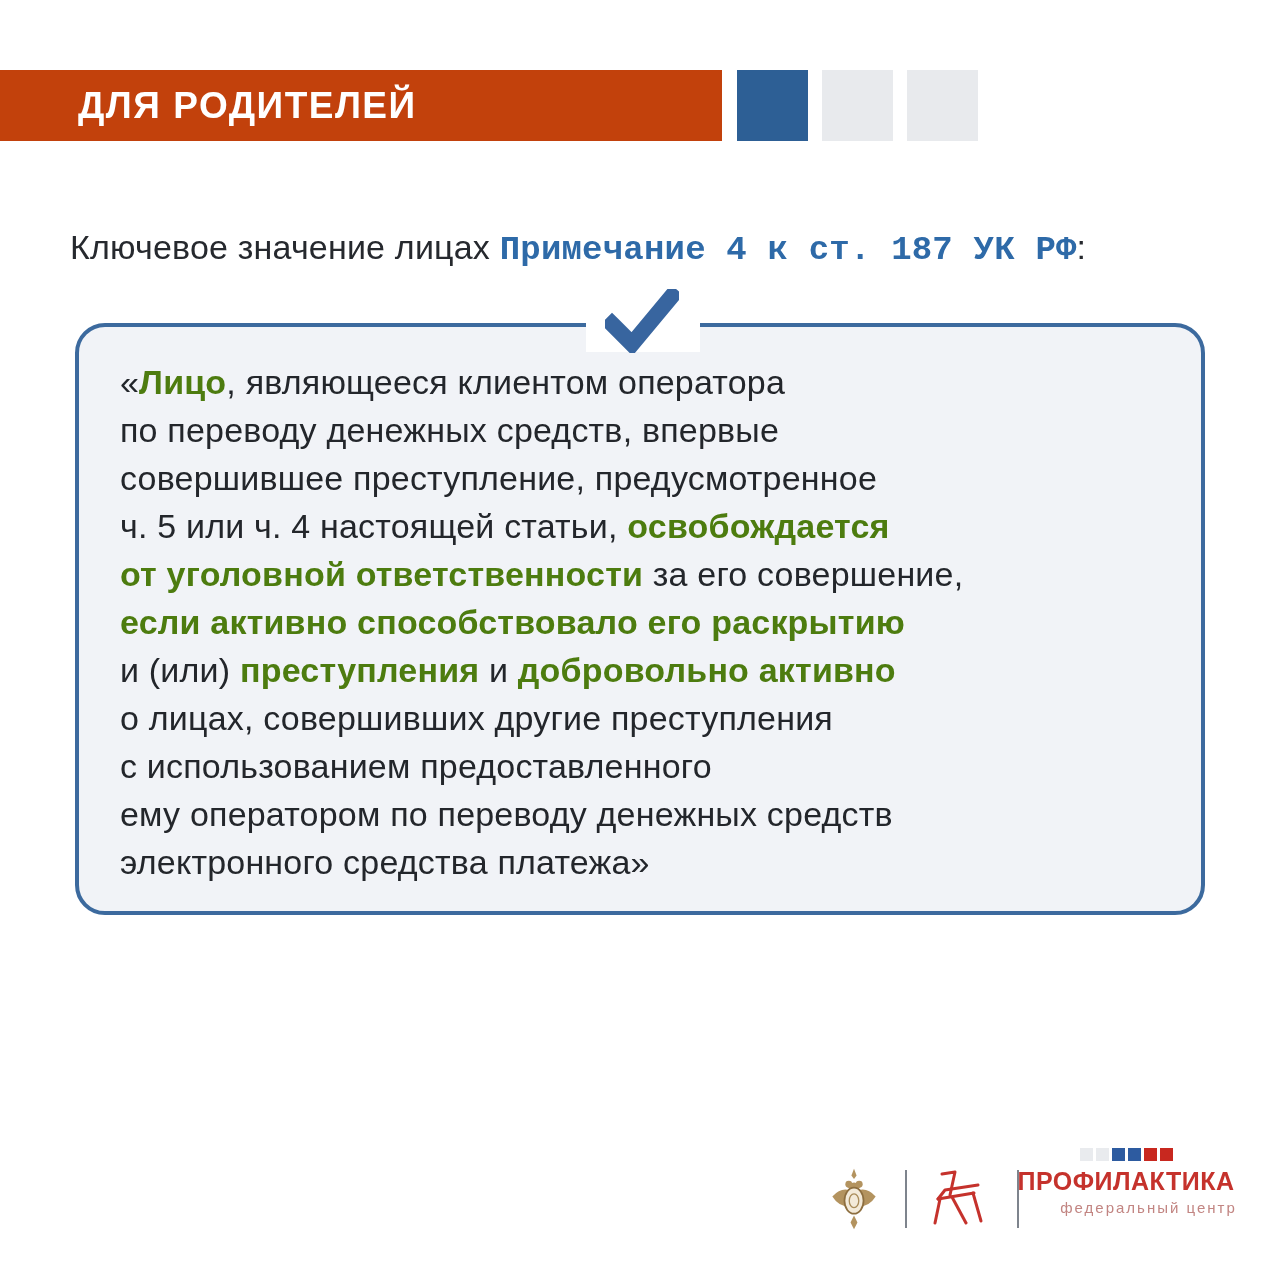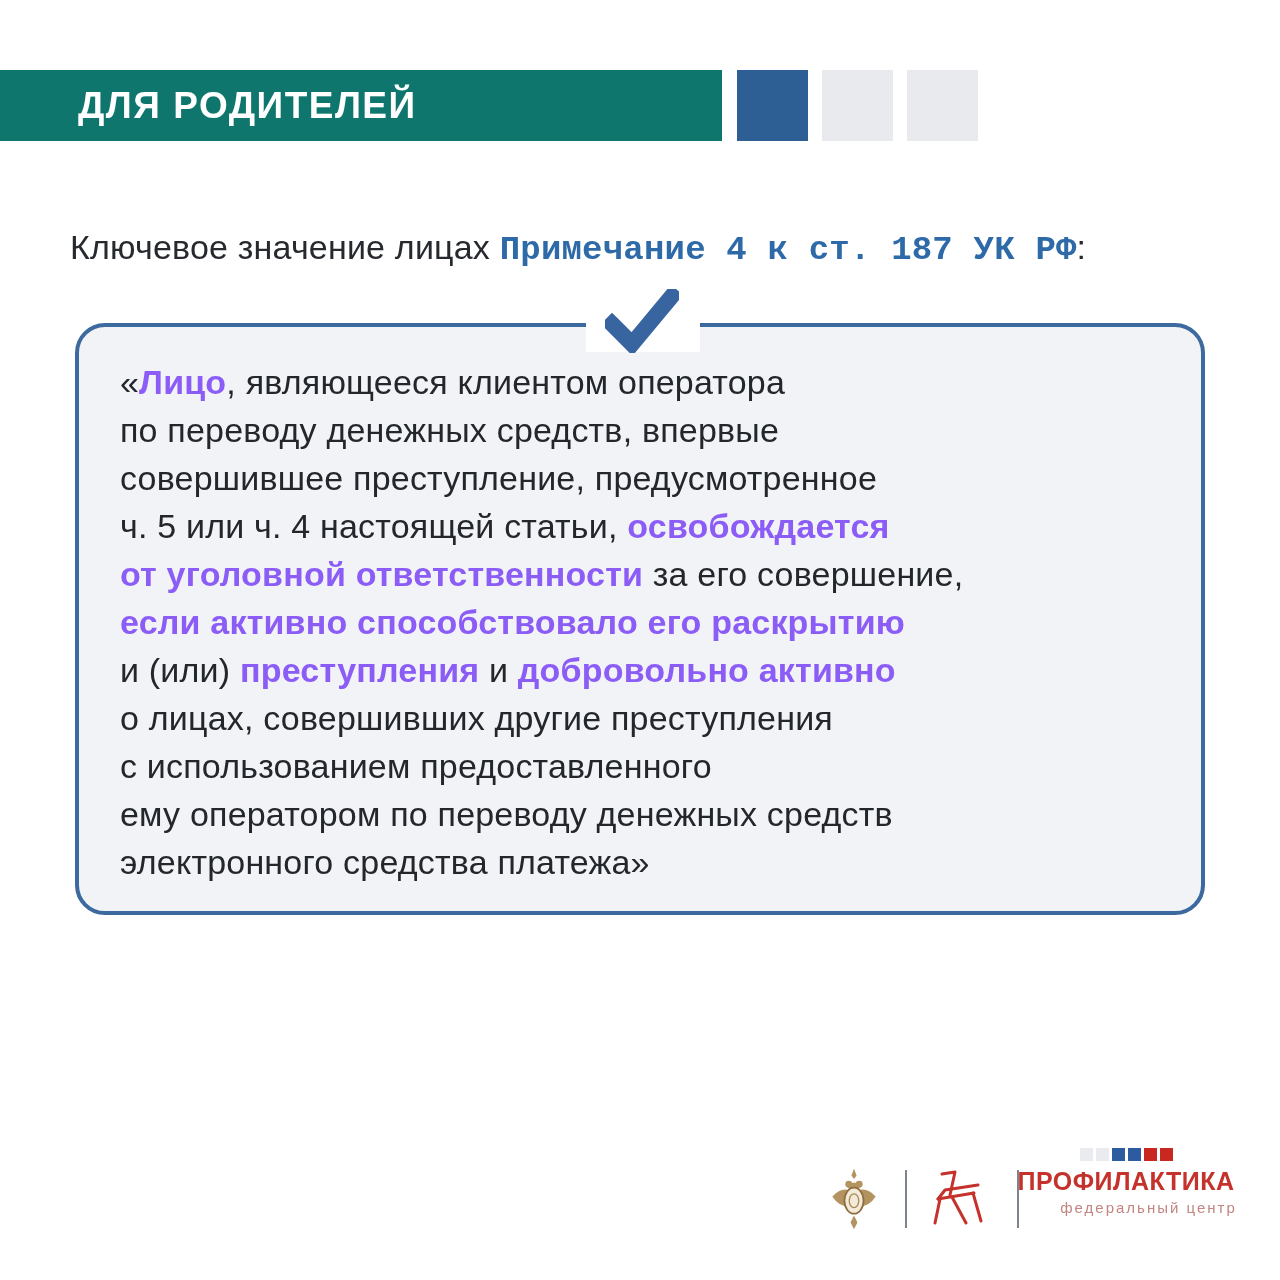--- a/index.html
+++ b/index.html
@@ -6,21 +6,21 @@
   body {
     width:1280px; height:1280px; position:relative;
     background:#ffffff;
     font-family:"Liberation Sans", sans-serif;
     overflow:hidden;
   }
 
   
   .header-bar {
     position:absolute; left:0; top:70px; width:722px; height:71px;
-    background:#0f766e; display:flex; align-items:center;
+    background:#c2410c; display:flex; align-items:center;
   }
   .header-title {
     color:#ffffff; font-weight:700; font-size:37px;
     letter-spacing:1.5px; padding-left:78px; white-space:nowrap;
   }
   .header-squares { position:absolute; left:737px; top:70px; display:flex; gap:14px; }
   .header-squares .sq { width:71px; height:71px; }
 
   
   .intro {
@@ -39,21 +39,21 @@
     position:absolute; left:586px; top:310px; width:114px; height:42px;
     background:#ffffff;
   }
   .check-icon { position:absolute; left:605px; top:289px; width:74px; height:64px; }
 
   .quote-text {
     position:absolute; left:120px; top:358px; width:1020px;
     font-size:34px; line-height:48px; color:#23262b;
     letter-spacing:0.2px; white-space:pre-line;
   }
-  .quote-text .em { color:#8b5cf6; font-weight:700; }
+  .quote-text .em { color:#4d7c0f; font-weight:700; }
 
   
   .footer-emblem { position:absolute; left:828px; top:1166px; width:52px; height:66px; }
   .footer-divider { position:absolute; top:1170px; width:2px; height:58px; background:#7e848d; }
   .divider-1 { left:905px; }
   .divider-2 { left:1017px; }
   .footer-chair { position:absolute; left:928px; top:1168px; width:64px; height:62px; }
 
   .brand-block {
     position:absolute; left:1040px; top:1148px; width:172px;

